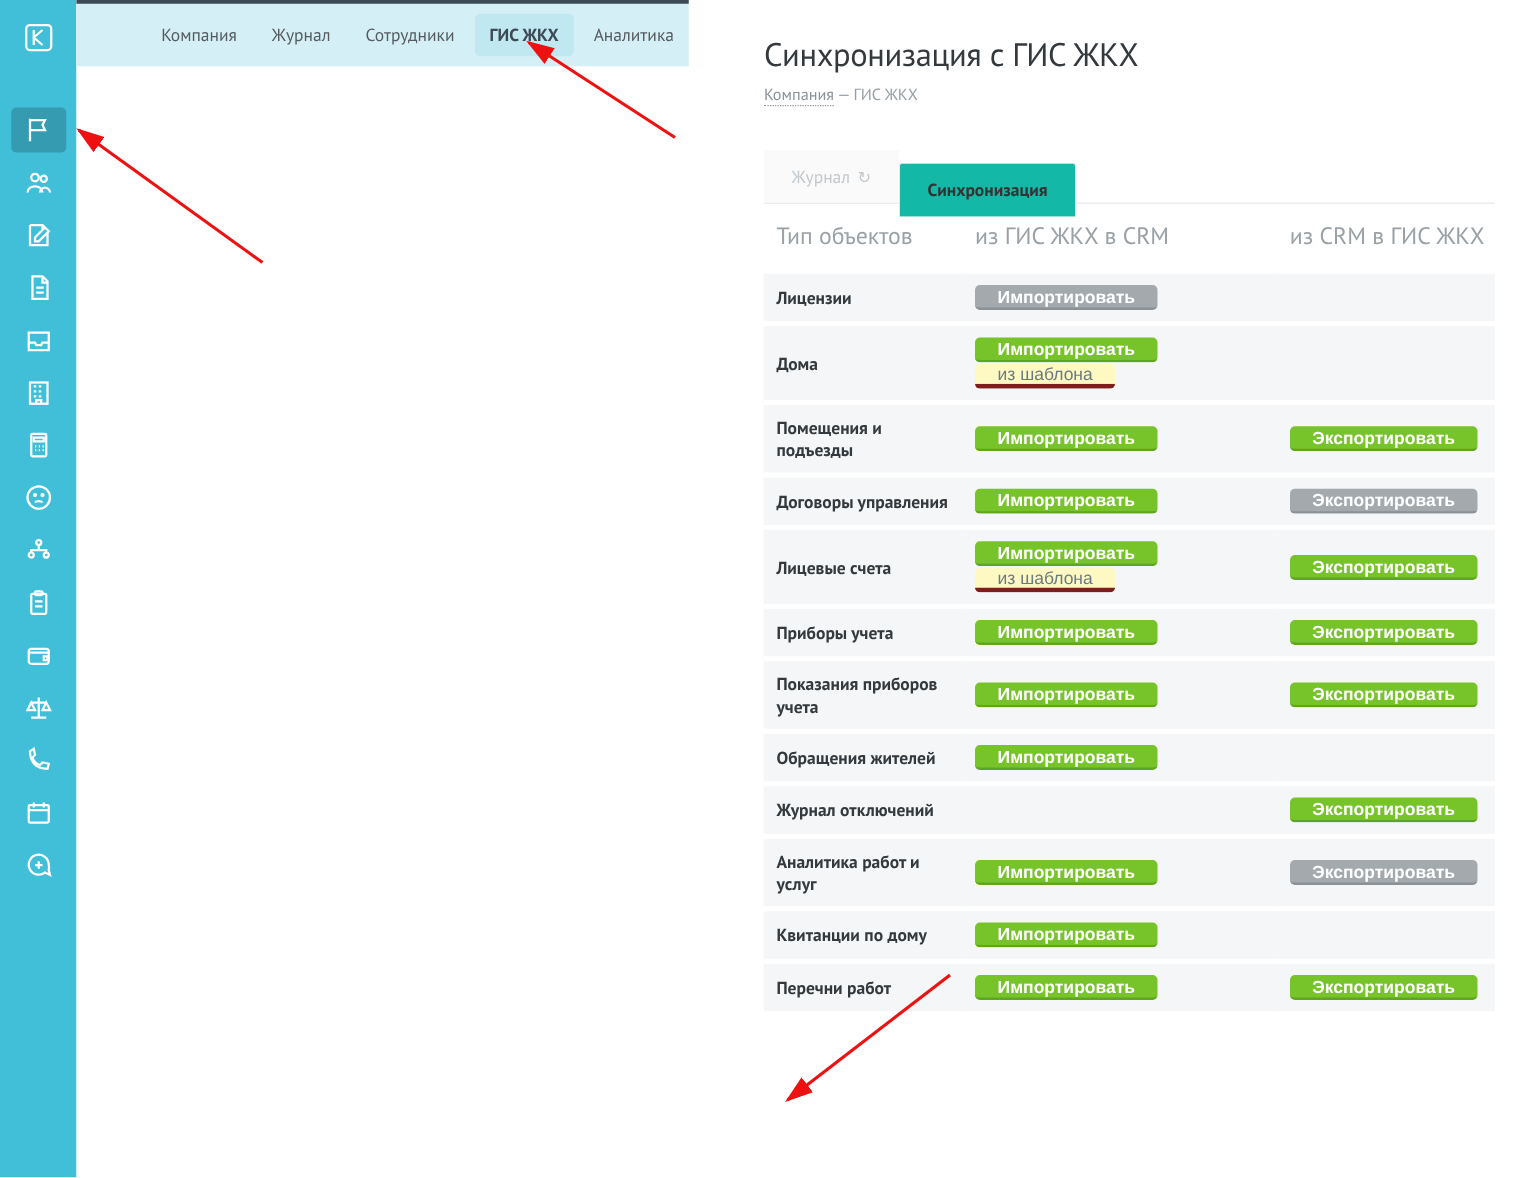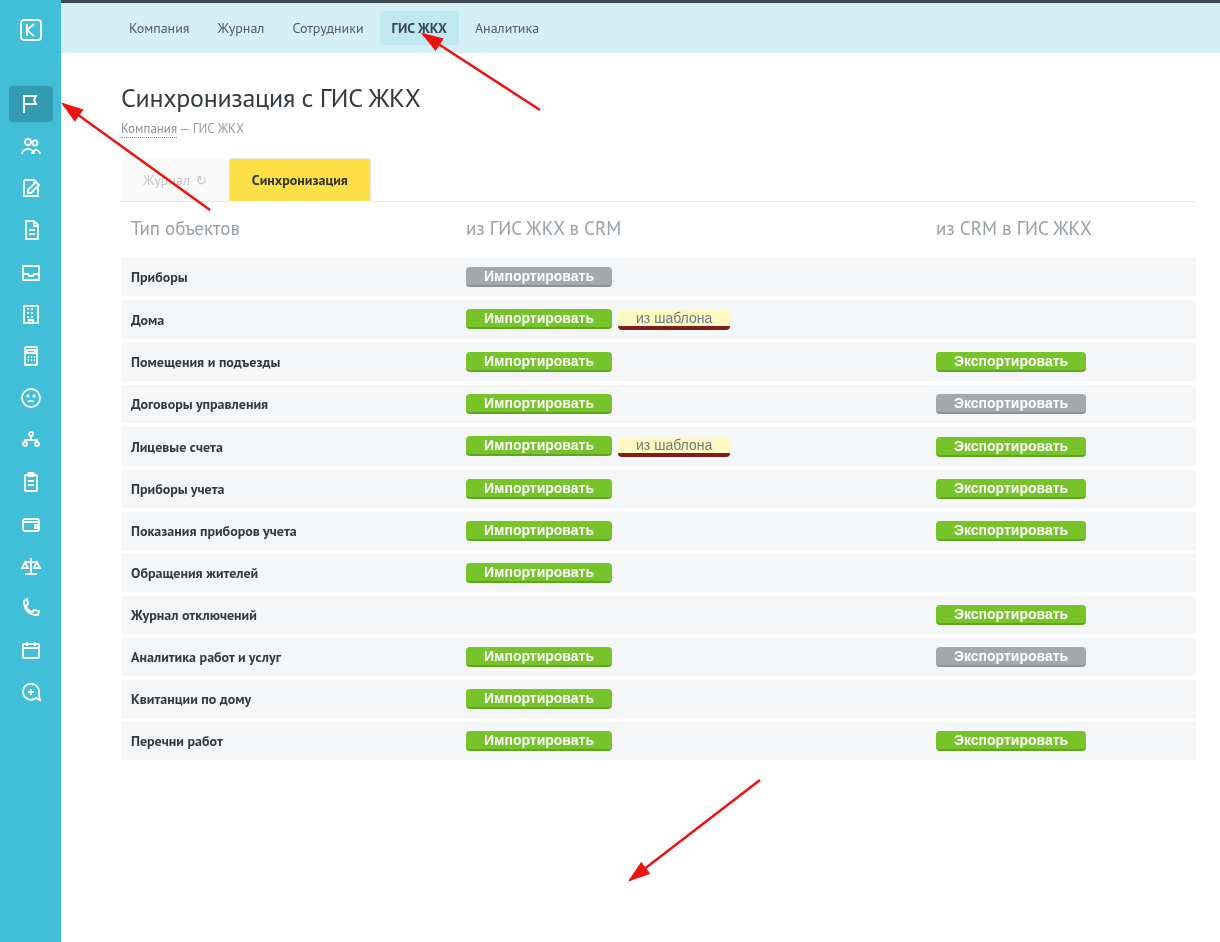--- a/index.html
+++ b/index.html
@@ -7,36 +7,36 @@
   body { display: flex; }
 
   
   .sidebar { width: 61px; background: #41bed8; display: flex; flex-direction: column; align-items: center; padding-top: 8px; gap: 6px; }
   .side-logo { width: 44px; height: 44px; display:flex; align-items:center; justify-content:center; border-radius:4px; }
   .side-item { width: 44px; height: 36px; display:flex; align-items:center; justify-content:center; border-radius:4px; cursor:pointer; }
   .side-item.active { background: rgba(0,0,0,.18); }
   .side-svg { width: 24px; height: 24px; fill: none; stroke:#fff; stroke-width:1.8; }
 
   
-  .main { flex: 1; display:flex; flex-direction:column; overflow:hidden; }
+  .main { flex: 1; display:flex; flex-direction:row; overflow:hidden; }
   .topbar { height: 53px; background:#d4f0f6; border-top: 3px solid #3c4a54; display:flex; align-items:center; padding-left:56px; gap:4px; }
   .top-link { font-size:14px; color:#555b60; padding:8px 12px; cursor:pointer; }
   .top-link.active { font-weight:700; background:#bfe8f1; border-radius:4px; color:#3e4a53; }
 
   .content { flex:1; padding: 28px 24px 40px 60px; overflow:auto; }
   h1 { font-size:26px; font-weight:400; color:#33393d; margin-bottom:6px; letter-spacing:-.3px; }
-  .breadcrumb { font-size:13px; color:#98a0a6; margin-bottom:20px; }
+  .breadcrumb { font-size:13px; color:#98a0a6; margin-bottom:34px; }
   .breadcrumb a { color:#8a9298; text-decoration:none; border-bottom:1px dotted #8a9298; }
 
   
   .tabs { display:flex; align-items:flex-end; border-bottom:1px solid #e6e8ea; margin-bottom:0; }
   .tab { padding:12px 22px; font-size:14px; cursor:pointer; }
   .tab.inactive { color:#c3c8cc; background:#fafafa; }
   .tab.inactive .refresh { margin-left:6px; font-size:13px; }
-  .tab.active { color:#333; font-weight:700; border:1px solid #e6e8ea; border-bottom:1px solid #fff; border-radius:3px 3px 0 0; background:#fde047; position:relative; top:1px; }
+  .tab.active { color:#333; font-weight:700; border:1px solid #e6e8ea; border-bottom:1px solid #fff; border-radius:3px 3px 0 0; background:#14b8a6; position:relative; top:12px; }
 
   
   table { width:100%; border-collapse:collapse; }
   thead th { text-align:left; font-weight:400; color:#9aa1a6; font-size:19px; padding:14px 8px 14px 10px; }
   tbody tr { background:#f4f6f7; }
   tbody td { padding:9px 8px 9px 10px; border-top:4px solid #fff; border-bottom:4px solid #fff; vertical-align:middle; font-size:14px; font-weight:700; color:#33393d; }
   .col-type { width:335px; }
   .col-import { width:470px; }
   .col-export { width:auto; }
 
@@ -180,21 +180,21 @@
         </colgroup>
       <thead>
         <tr>
           <th>Тип объектов</th>
           <th>из ГИС ЖКХ в CRM</th>
           <th>из CRM в ГИС ЖКХ</th>
         </tr>
       </thead>
       <tbody id="tbody">
           <tr>
-            <td>Приборы</td>
+            <td>Лицензии</td>
             <td><button class="btn btn-grey">Импортировать</button></td>
             <td></td>
           </tr>
           <tr>
             <td>Дома</td>
             <td><button class="btn btn-green">Импортировать</button><button class="btn btn-tpl">из шаблона</button></td>
             <td></td>
           </tr>
           <tr>
             <td>Помещения и подъезды</td>

